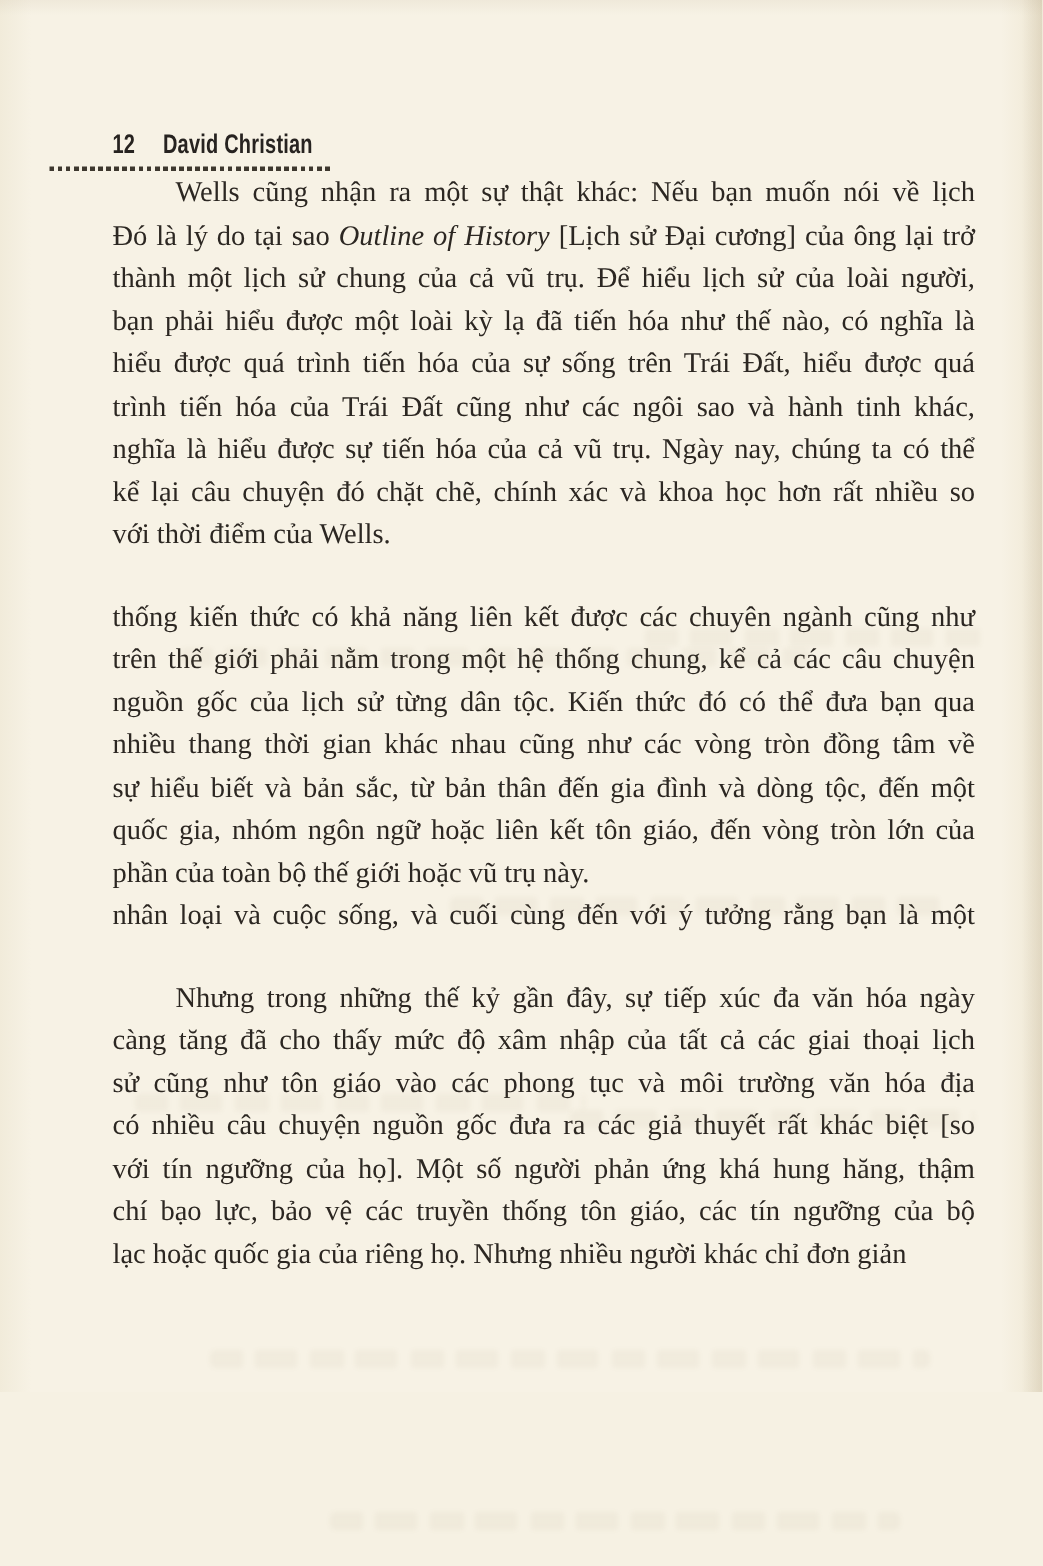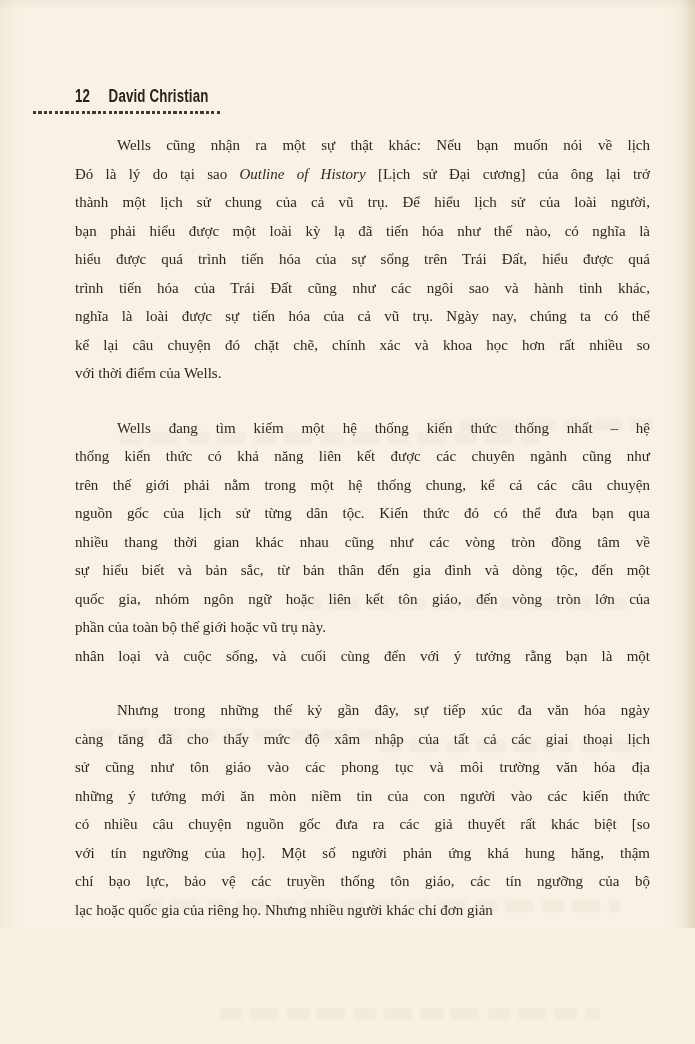--- a/index.html
+++ b/index.html
@@ -57,23 +57,23 @@
     top: 111px;
     width: 189px;
     height: 3px;
     background: repeating-linear-gradient(90deg, #3e382f 0 3.2px, transparent 3.2px 5.4px);
   }
 
   
   .body-text {
     position: absolute;
     left: 75px;
-    top: 131px;
+    top: 115px;
     width: 575px;
-    font-size: 15px;
+    font-size: 19px;
     line-height: 28.5px;
     color: #2c2722;
   }
   .para { margin: 0 0 26px 0; }
   .para:last-child { margin-bottom: 0; }
   .line {
     text-align: left;
     text-justify: inter-word;
   }
   .line.just {
@@ -109,40 +109,38 @@
   <div class="header-rule"></div>
 
   <div class="body-text">
       <div class="para">
         <div class="line indent just">Wells cũng nhận ra một sự thật khác: Nếu bạn muốn nói về lịch</div>
         <div class="line just">Đó là lý do tại sao <i>Outline of History</i> [Lịch sử Đại cương] của ông lại trở</div>
         <div class="line just">thành một lịch sử chung của cả vũ trụ. Để hiểu lịch sử của loài người,</div>
         <div class="line just">bạn phải hiểu được một loài kỳ lạ đã tiến hóa như thế nào, có nghĩa là</div>
         <div class="line just">hiểu được quá trình tiến hóa của sự sống trên Trái Đất, hiểu được quá</div>
         <div class="line just">trình tiến hóa của Trái Đất cũng như các ngôi sao và hành tinh khác,</div>
-        <div class="line just">nghĩa là loài được sự tiến hóa của cả vũ trụ. Ngày nay, chúng ta có thể</div>
+        <div class="line just">nghĩa là hiểu được sự tiến hóa của cả vũ trụ. Ngày nay, chúng ta có thể</div>
         <div class="line just">kể lại câu chuyện đó chặt chẽ, chính xác và khoa học hơn rất nhiều so</div>
         <div class="line">với thời điểm của Wells.</div>
       </div>
       <div class="para">
-        <div class="line indent just">Wells đang tìm kiếm một hệ thống kiến thức thống nhất – hệ</div>
         <div class="line just">thống kiến thức có khả năng liên kết được các chuyên ngành cũng như</div>
         <div class="line just">trên thế giới phải nằm trong một hệ thống chung, kể cả các câu chuyện</div>
         <div class="line just">nguồn gốc của lịch sử từng dân tộc. Kiến thức đó có thể đưa bạn qua</div>
         <div class="line just">nhiều thang thời gian khác nhau cũng như các vòng tròn đồng tâm về</div>
         <div class="line just">sự hiểu biết và bản sắc, từ bản thân đến gia đình và dòng tộc, đến một</div>
         <div class="line just">quốc gia, nhóm ngôn ngữ hoặc liên kết tôn giáo, đến vòng tròn lớn của</div>
         <div class="line">phần của toàn bộ thế giới hoặc vũ trụ này.</div>
         <div class="line just">nhân loại và cuộc sống, và cuối cùng đến với ý tưởng rằng bạn là một</div>
       </div>
       <div class="para">
         <div class="line indent just">Nhưng trong những thế kỷ gần đây, sự tiếp xúc đa văn hóa ngày</div>
         <div class="line just">càng tăng đã cho thấy mức độ xâm nhập của tất cả các giai thoại lịch</div>
         <div class="line just">sử cũng như tôn giáo vào các phong tục và môi trường văn hóa địa</div>
-        <div class="line just">những ý tưởng mới ăn mòn niềm tin của con người vào các kiến thức</div>
         <div class="line just">có nhiều câu chuyện nguồn gốc đưa ra các giả thuyết rất khác biệt [so</div>
         <div class="line just">với tín ngưỡng của họ]. Một số người phản ứng khá hung hăng, thậm</div>
         <div class="line just">chí bạo lực, bảo vệ các truyền thống tôn giáo, các tín ngưỡng của bộ</div>
         <div class="line">lạc hoặc quốc gia của riêng họ. Nhưng nhiều người khác chỉ đơn giản</div>
       </div>
     </div>
 
   <div class="ghost" style="left:430px; top:419px; width:230px;"></div>
   <div class="ghost" style="left:120px; top:432px; width:420px;"></div>
   <div class="ghost" style="left:300px; top:598px; width:330px;"></div>

